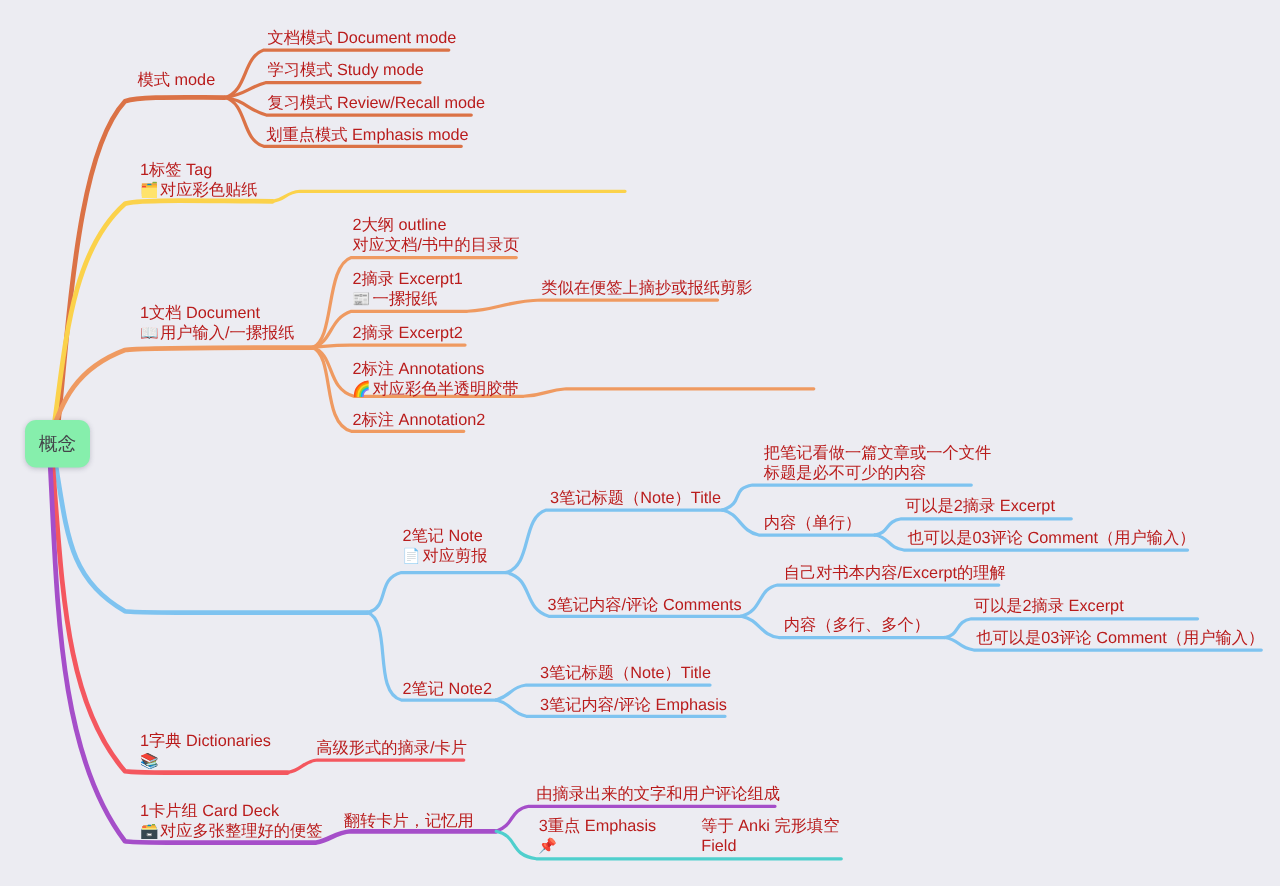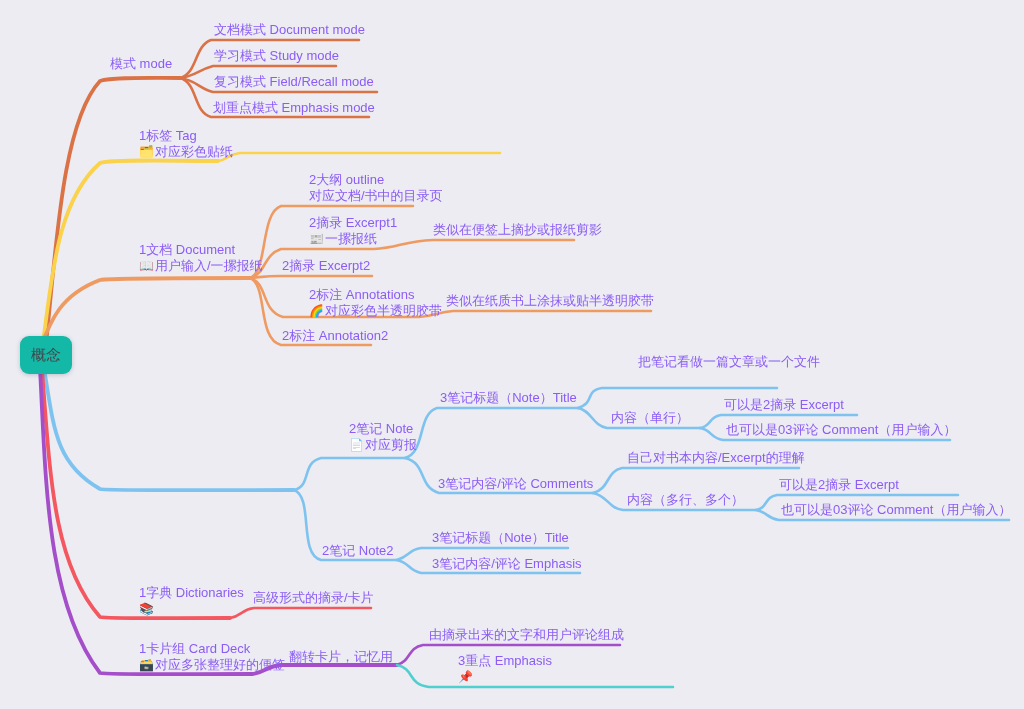--- a/index.html
+++ b/index.html
@@ -6,28 +6,28 @@
   .canvas{
     position:relative;width:1024px;height:709px;overflow:hidden;
     background:#ececf2;
     font-family:"Liberation Sans","DejaVu Sans",sans-serif;
   }
   svg.lines{position:absolute;left:0;top:0;z-index:1;}
   svg.lines path{fill:none;stroke-linecap:round;stroke-linejoin:round;}
   svg.lines path.trunk{stroke-width:3.8;}
   svg.lines path.limb{stroke-width:2.6;}
   .node{
-    position:absolute;z-index:2;color:#8b5cf6;font-size:13px;line-height:16px;
+    position:absolute;z-index:2;color:#b91c1c;font-size:13px;line-height:16px;
     white-space:nowrap;cursor:default;
   }
-  .node .ln{display:block;margin-left:27px;}
+  .node .ln{display:block;}
   .ico{display:inline-block;margin-right:1px;font-size:12px;}
   .root-node{
     position:absolute;left:20px;top:336px;width:52px;height:38px;z-index:3;
-    background:#14b8a6;border-radius:9px;
+    background:#86efac;border-radius:9px;
     box-shadow:0 1px 4px rgba(60,60,90,0.25);
     display:flex;align-items:center;justify-content:center;
     font-size:15px;color:#44454a;
   }
 </style>
 </head>
 <body>
 
 <div class="canvas">
 
@@ -71,21 +71,21 @@
     <path class="trunk" d="M 40 369 C 46 480 46 602 100 673 C 110 675 180 674 253 674 C 265 672 267 666 281 665 H 397" stroke="#a54ec9"></path>
     <path class="limb" d="M 397 665 C 412 660 407 648 423 645 H 620" stroke="#a54ec9"></path>
     <path class="limb" d="M 397 665 C 415 669 407 684 429 687 H 673" stroke="#4fcfcd"></path>
   </svg>
 
   <div class="root-node">概念</div>
 
   <div class="node" style="left:110px;top:56px">模式 mode</div>
   <div class="node" style="left:214px;top:22px">文档模式 Document mode</div>
   <div class="node" style="left:214px;top:48px">学习模式 Study mode</div>
-  <div class="node" style="left:214px;top:74px">复习模式 Field/Recall mode</div>
+  <div class="node" style="left:214px;top:74px">复习模式 Review/Recall mode</div>
   <div class="node" style="left:213px;top:100px">划重点模式 Emphasis mode</div>
 
   <div class="node" style="left:112px;top:128px">
     <span class="ln">1标签 Tag</span>
     <span class="ln"><span class="ico">🗂️</span><span>对应彩色贴纸</span></span>
   </div>
 
   <div class="node" style="left:112px;top:242px">
     <span class="ln">1文档 Document</span>
     <span class="ln"><span class="ico">📖</span><span>用户输入/一摞报纸</span></span>
@@ -97,30 +97,30 @@
   <div class="node" style="left:282px;top:215px">
     <span class="ln">2摘录 Excerpt1</span>
     <span class="ln"><span class="ico">📰</span><span>一摞报纸</span></span>
   </div>
   <div class="node" style="left:433px;top:222px">类似在便签上摘抄或报纸剪影</div>
   <div class="node" style="left:282px;top:258px">2摘录 Excerpt2</div>
   <div class="node" style="left:282px;top:287px">
     <span class="ln">2标注 Annotations</span>
     <span class="ln"><span class="ico">🌈</span><span>对应彩色半透明胶带</span></span>
   </div>
-  <div class="node" style="left:446px;top:293px">类似在纸质书上涂抹或贴半透明胶带</div>
   <div class="node" style="left:282px;top:328px">2标注 Annotation2</div>
 
   <div class="node" style="left:322px;top:421px">
     <span class="ln">2笔记 Note</span>
     <span class="ln"><span class="ico">📄</span><span>对应剪报</span></span>
   </div>
   <div class="node" style="left:440px;top:390px">3笔记标题（Note）Title</div>
   <div class="node" style="left:611px;top:354px">
     <span class="ln">把笔记看做一篇文章或一个文件</span>
+    <span class="ln">标题是必不可少的内容</span>
   </div>
   <div class="node" style="left:611px;top:410px">内容（单行）</div>
   <div class="node" style="left:724px;top:397px">可以是2摘录 Excerpt</div>
   <div class="node" style="left:726px;top:422px">也可以是03评论 Comment（用户输入）</div>
   <div class="node" style="left:438px;top:476px">3笔记内容/评论 Comments</div>
   <div class="node" style="left:627px;top:450px">自己对书本内容/Excerpt的理解</div>
   <div class="node" style="left:627px;top:492px">内容（多行、多个）</div>
   <div class="node" style="left:779px;top:477px">可以是2摘录 Excerpt</div>
   <div class="node" style="left:781px;top:502px">也可以是03评论 Comment（用户输入）</div>
   <div class="node" style="left:322px;top:543px">2笔记 Note2</div>
@@ -130,20 +130,24 @@
   <div class="node" style="left:112px;top:585px">
     <span class="ln">1字典 Dictionaries</span>
     <span class="ln"><span class="ico">📚</span></span>
   </div>
   <div class="node" style="left:253px;top:590px">高级形式的摘录/卡片</div>
 
   <div class="node" style="left:112px;top:641px">
     <span class="ln">1卡片组 Card Deck</span>
     <span class="ln"><span class="ico">🗃️</span><span>对应多张整理好的便签</span></span>
   </div>
-  <div class="node" style="left:289px;top:649px">翻转卡片，记忆用</div>
+  <div class="node" style="left:275px;top:649px">翻转卡片，记忆用</div>
   <div class="node" style="left:429px;top:627px">由摘录出来的文字和用户评论组成</div>
   <div class="node" style="left:431px;top:653px">
     <span class="ln">3重点 Emphasis</span>
     <span class="ln"><span class="ico">📌</span></span>
   </div>
+  <div class="node" style="left:561px;top:653px">
+    <span class="ln">等于 Anki 完形填空</span>
+    <span class="ln">Field</span>
+  </div>
 
 </div>
 
 </body></html>

